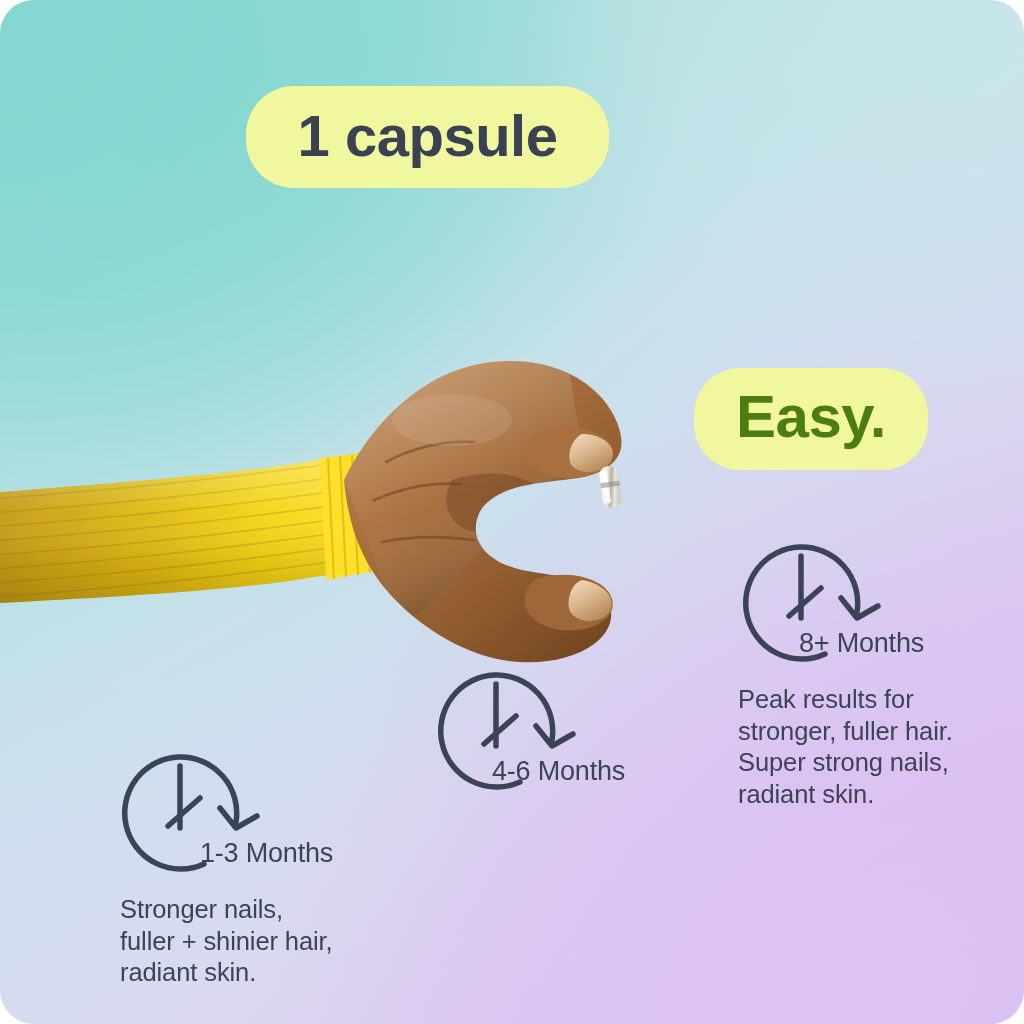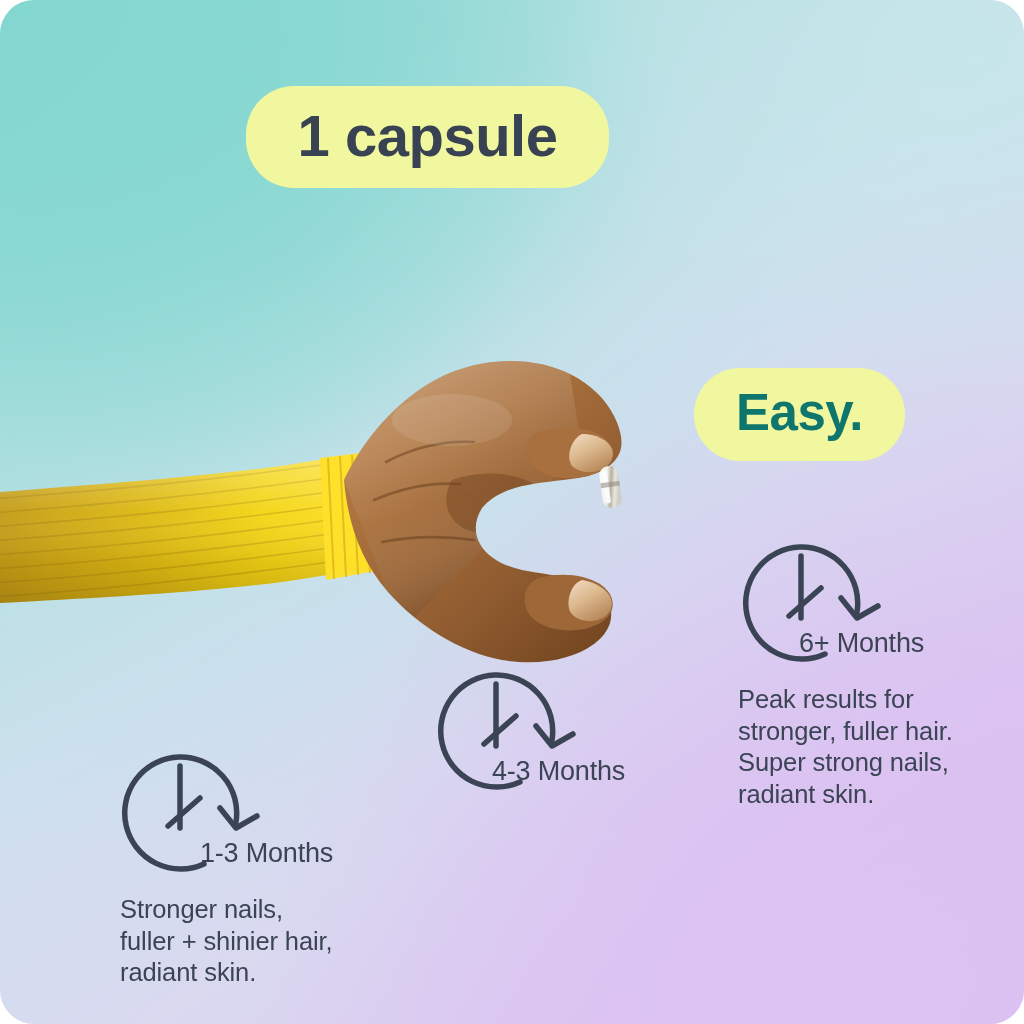--- a/index.html
+++ b/index.html
@@ -76,22 +76,22 @@
     position: relative;
     z-index: 1;
   }
 
   
   .easy-badge {
     position: absolute;
     left: 694px;
     top: 368px;
     background: #f0f79f;
-    color: #0f766e;
-    font-size: 51px;
+    color: #4d7c0f;
+    font-size: 60px;
     font-weight: 700;
     letter-spacing: -0.5px;
     line-height: 1;
     padding: 19px 42px 23px;
     border-radius: 46px;
   }
 
   
   .arm-wrap {
     position: absolute;
@@ -322,34 +322,34 @@
     <div class="ms-icon">
       <svg width="160" height="140" viewBox="0 0 160 140" xmlns="http://www.w3.org/2000/svg">
         <g fill="none" stroke="#3b4454" stroke-width="5.5" stroke-linecap="round" stroke-linejoin="round">
           <path d="M124,80 A56,56 0 1 0 92,122"></path>
           <path d="M108,66 L124,86 L145,74"></path>
           <path d="M68,24 L68,86"></path>
           <path d="M56,84 L88,56"></path>
         </g>
       </svg>
     </div>
-    <div class="ms-label">4-3 Months</div>
+    <div class="ms-label">4-6 Months</div>
   </div>
 
   <div class="milestone" id="milestone-3">
     <div class="ms-icon">
       <svg width="160" height="140" viewBox="0 0 160 140" xmlns="http://www.w3.org/2000/svg">
         <g fill="none" stroke="#3b4454" stroke-width="5.5" stroke-linecap="round" stroke-linejoin="round">
           <path d="M124,80 A56,56 0 1 0 92,122"></path>
           <path d="M108,66 L124,86 L145,74"></path>
           <path d="M68,24 L68,86"></path>
           <path d="M56,84 L88,56"></path>
         </g>
       </svg>
     </div>
-    <div class="ms-label">6+ Months</div>
+    <div class="ms-label">8+ Months</div>
     <div class="ms-body">Peak results for
 stronger, fuller hair.
 Super strong nails,
 radiant skin.</div>
   </div>
 
 </div>
 
 </body></html>

